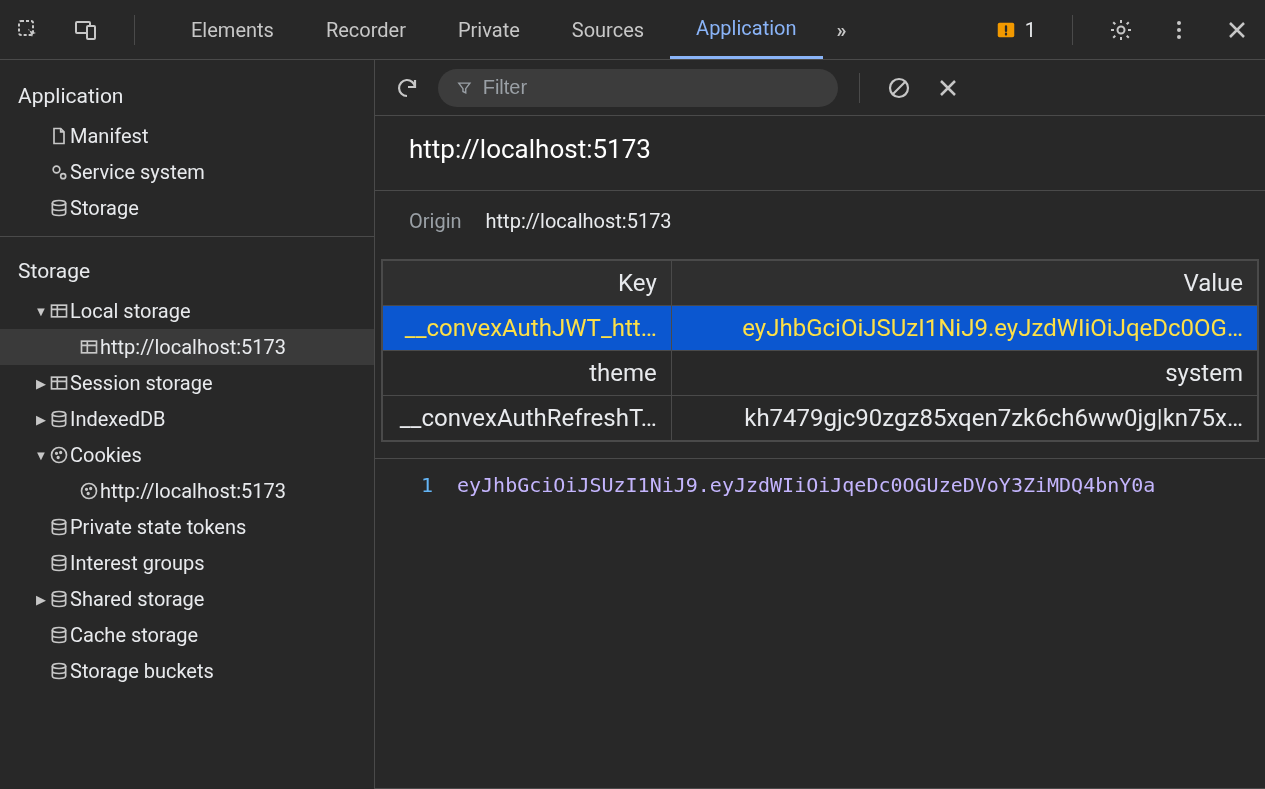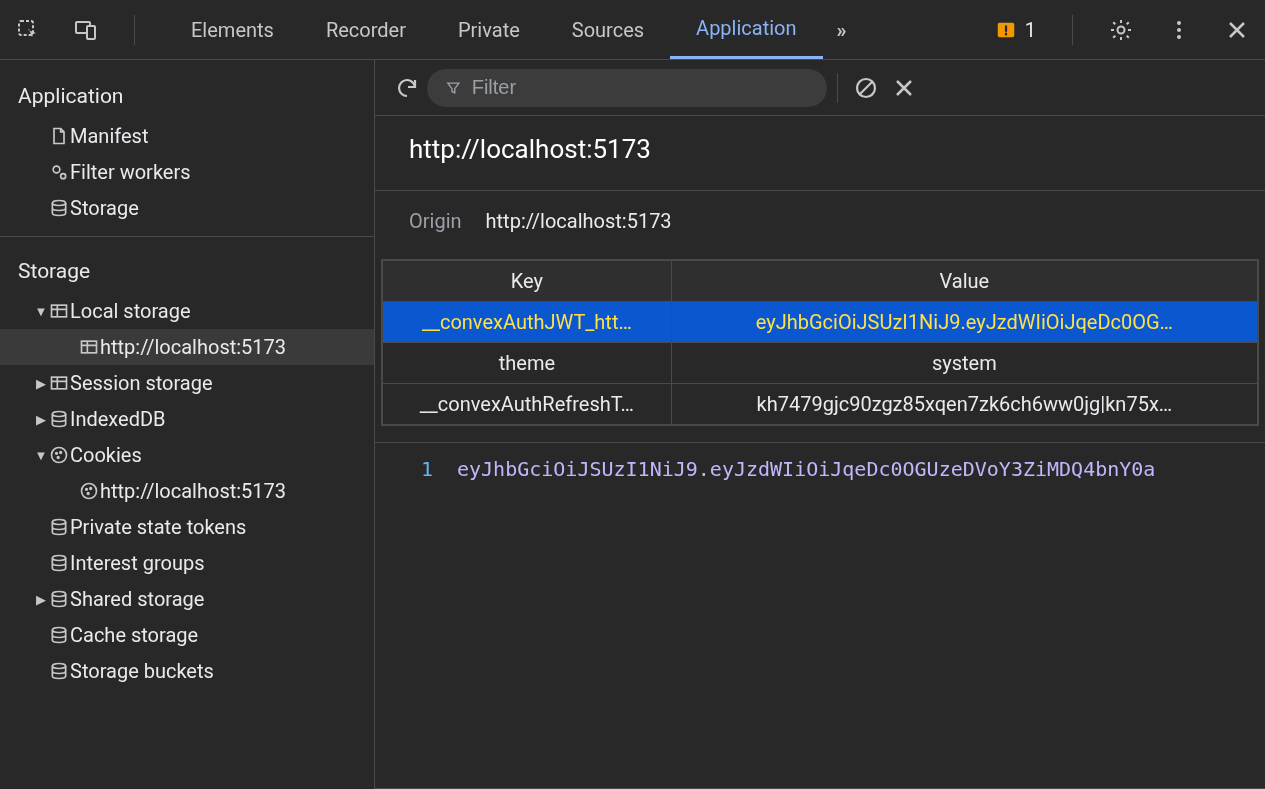--- a/index.html
+++ b/index.html
@@ -68,45 +68,45 @@
 .tree-item .tri {
   width: 14px; display: inline-block; text-align: center;
   color: #c7c7c7; font-size: 13px;
 }
 .tree-item .icn { width: 22px; display: inline-flex; justify-content: center; color: #c7c7c7; }
 .tree-item.child { padding-left: 78px; }
 .tree-item.child.selected { background: #3a3a3a; }
 .section-divider { height: 1px; background: #4a4a4a; margin: 10px 0; }
 .content { flex: 1; display: flex; flex-direction: column; }
 .toolbar {
-  height: 56px; display: flex; align-items: center; gap: 2px;
+  height: 56px; display: flex; align-items: center; gap: 13px;
   padding: 0 14px; border-bottom: 1px solid #4a4a4a;
 }
 .filter-box {
   display: flex; align-items: center; gap: 10px;
   background: #3c3c3c; border-radius: 20px;
   padding: 6px 18px; height: 38px; width: 400px;
   color: #9aa0a6;
 }
 .filter-box input {
   background: transparent; border: none; color: #e8eaed;
   font-size: 20px; outline: none; width: 100%;
 }
 .filter-box input::placeholder { color: #9aa0a6; }
 .origin-block { padding: 18px 34px 8px 34px; }
 .origin-title { font-size: 26px; color: #fff; margin-bottom: 26px; }
 .origin-row { display: flex; gap: 24px; font-size: 20px; padding-bottom: 18px;}
 .origin-label { color: #9aa0a6; }
 .table-wrap { border: 1px solid #4a4a4a; margin: 0 6px; }
 .kv-table { width: 100%; border-collapse: collapse; table-layout: fixed; }
 .kv-table th, .kv-table td {
-  text-align: center; padding: 8px 14px;
+  text-align: right; padding: 8px 14px;
   border: 1px solid #4a4a4a; font-weight: normal;
   white-space: nowrap; overflow: hidden; text-overflow: ellipsis;
-  font-size: 20px;
+  font-size: 24px;
   margin-left: 10px;
 }
 .kv-table th { background: #2f2f2f; color: #e8eaed; }
 .kv-table td { color: #e8eaed; }
 .kv-table tr.selected td { background: #0b57d0; color: #fde047; }
 .detail-pane {
   flex: 1; border-top: 1px solid #4a4a4a; padding: 14px 18px;
   font-family: Menlo, Consolas, monospace; font-size: 20px;
   display: flex; gap: 24px; margin-top: 16px;
   white-space: nowrap; overflow: hidden;
@@ -183,21 +183,21 @@
       <span>Manifest</span>
     </div>
     <div class="tree-item">
       <span class="tri"></span>
       <span class="icn">
           <svg width="20" height="20" viewBox="0 0 24 24" fill="none" stroke="currentColor" stroke-width="2">
             <circle cx="9" cy="9" r="4"></circle>
             <circle cx="17" cy="17" r="3"></circle>
           </svg>
         </span>
-      <span>Filter workers</span>
+      <span>Service system</span>
     </div>
     <div class="tree-item">
       <span class="tri"></span>
       <span class="icn">
           <svg width="20" height="20" viewBox="0 0 24 24" fill="none" stroke="currentColor" stroke-width="2">
             <ellipse cx="12" cy="6" rx="8" ry="3"></ellipse>
             <path d="M4 6v12c0 1.7 3.6 3 8 3s8-1.3 8-3V6M4 12c0 1.7 3.6 3 8 3s8-1.3 8-3"></path>
           </svg>
         </span>
       <span>Storage</span>

